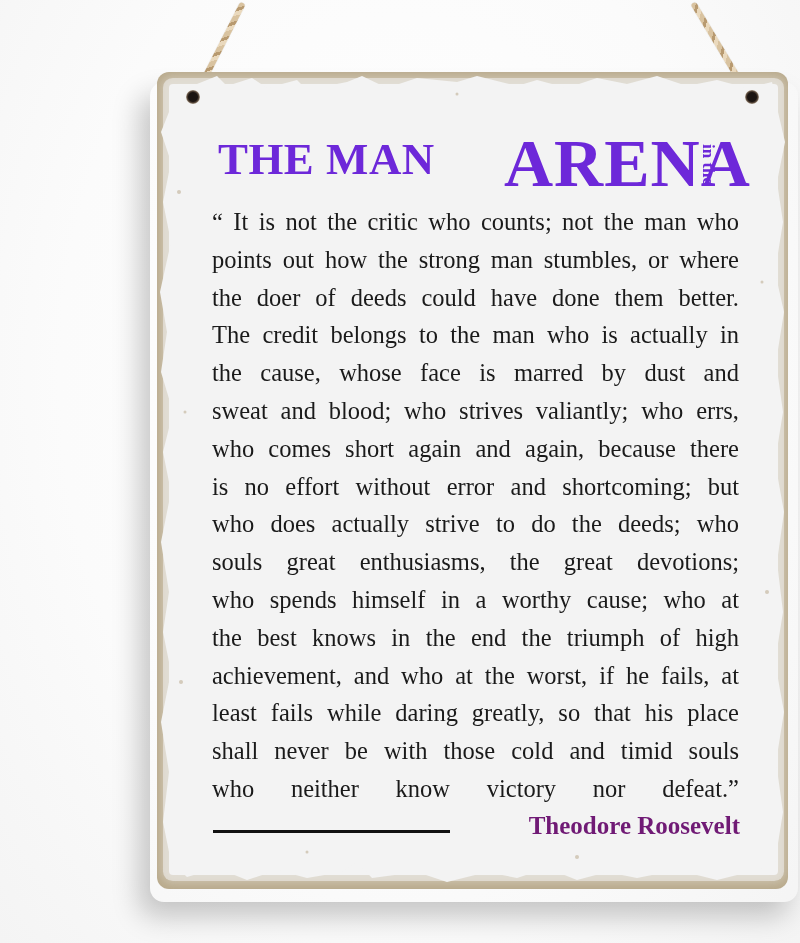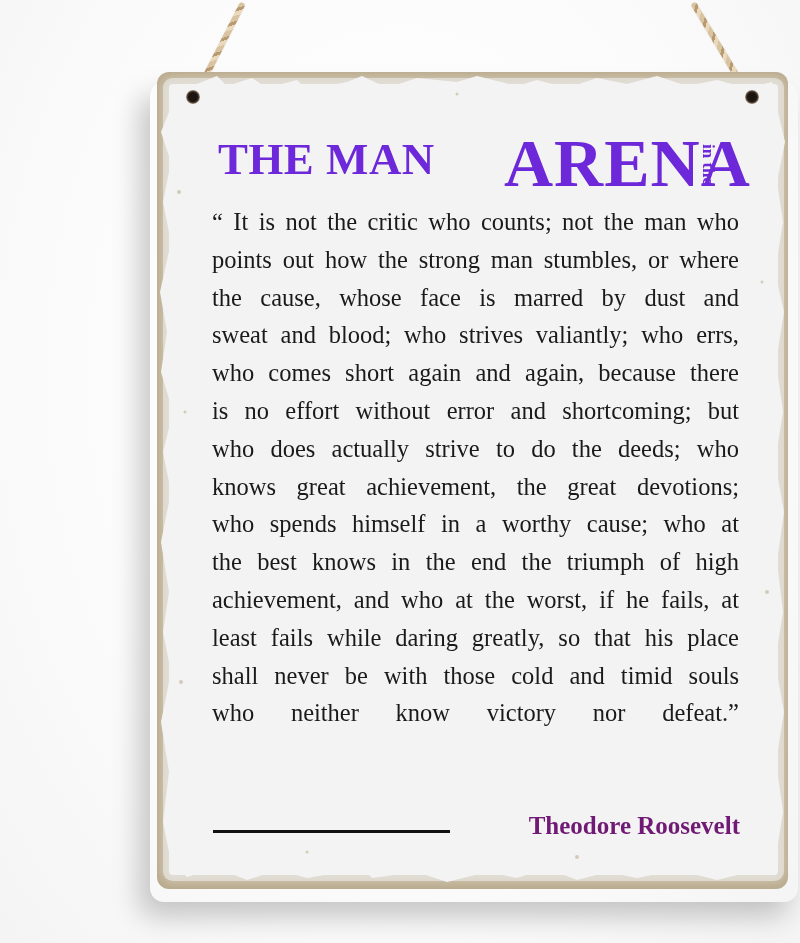--- a/index.html
+++ b/index.html
@@ -112,26 +112,28 @@
   <span class="title-left">THE MAN</span>
   <div class="title-mid-wrap">
     <span class="title-mid">in the</span>
   </div>
   <span class="title-right">ARENA</span>
 </div>
 
 <div class="quote">
   <span class="qline">“ It is not the critic who counts; not the man who</span>
   <span class="qline">points out how the strong man stumbles, or where</span>
+  <span class="qline">the doer of deeds could have done them better.</span>
+  <span class="qline">The credit belongs to the man who is actually in</span>
   <span class="qline">the cause, whose face is marred by dust and</span>
   <span class="qline">sweat and blood; who strives valiantly; who errs,</span>
   <span class="qline">who comes short again and again, because there</span>
   <span class="qline">is no effort without error and shortcoming; but</span>
   <span class="qline">who does actually strive to do the deeds; who</span>
-  <span class="qline">knows great achievement, the great devotions;</span>
+  <span class="qline">souls great enthusiasms, the great devotions;</span>
   <span class="qline">who spends himself in a worthy cause; who at</span>
   <span class="qline">the best knows in the end the triumph of high</span>
   <span class="qline">achievement, and who at the worst, if he fails, at</span>
   <span class="qline">least fails while daring greatly, so that his place</span>
   <span class="qline">shall never be with those cold and timid souls</span>
   <span class="qline">who neither know victory nor defeat.”</span>
 </div>
 
 <div class="sig">
   <div class="sig-rule"></div>

